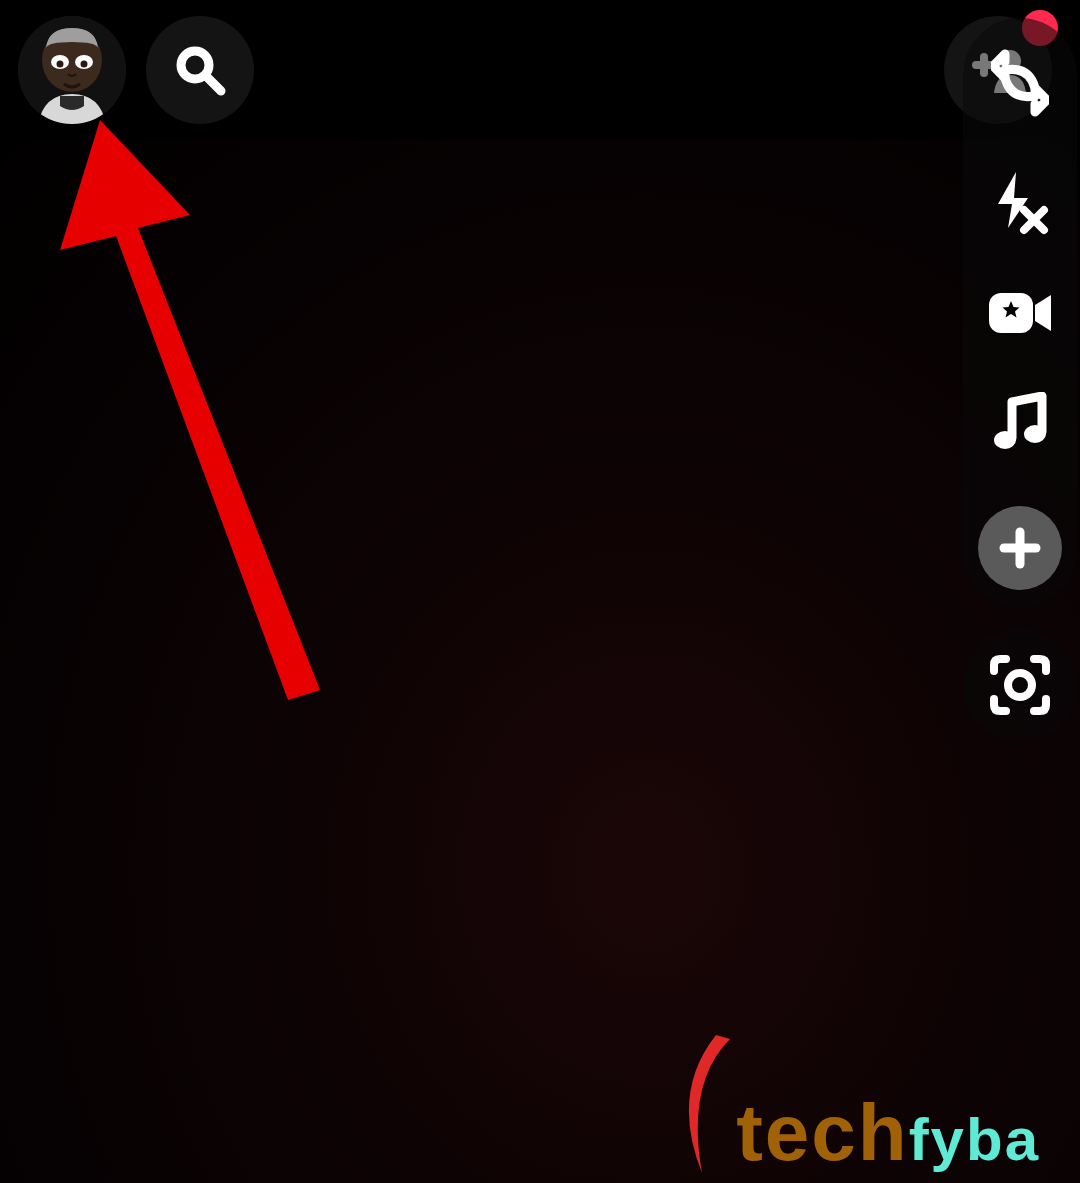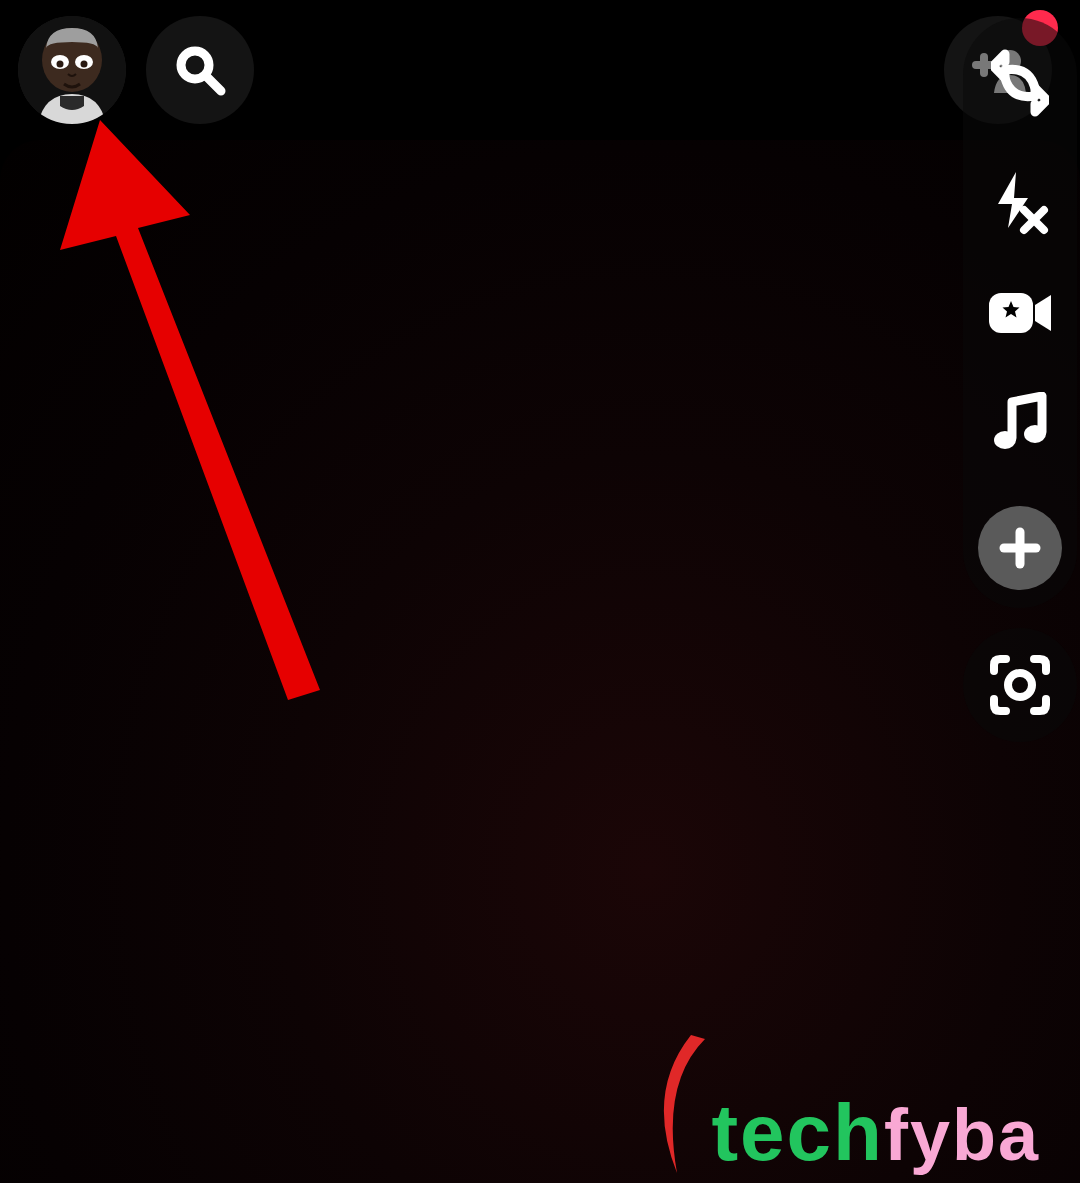--- a/index.html
+++ b/index.html
@@ -126,22 +126,22 @@
       align-items: flex-end;
       gap: 0;
       font-family: Verdana, Geneva, sans-serif;
     }
     .wm-crescent {
       width: 60px;
       height: 140px;
       margin-right: -6px;
     }
     .wm-text span { font-weight: 700; letter-spacing: 2px; }
-    .wm-red { color: #22c55e; font-size: 80px; line-height: 1; }
-    .wm-gray { color: #f9a8d4; font-size: 72px; line-height: 1; }
+    .wm-red { color: #a16207; font-size: 80px; line-height: 1; }
+    .wm-gray { color: #5eead4; font-size: 60px; line-height: 1; }
     svg { display: block; }
   </style>
 </head>
 <body>
 
 <div class="top-bar">
   <div class="circle-btn avatar-btn">
     <svg class="avatar-svg" viewBox="0 0 108 108">
       <circle cx="54" cy="54" r="54" fill="#111"></circle>
       <ellipse cx="54" cy="44" rx="30" ry="32" fill="#3d2a1f"></ellipse>

